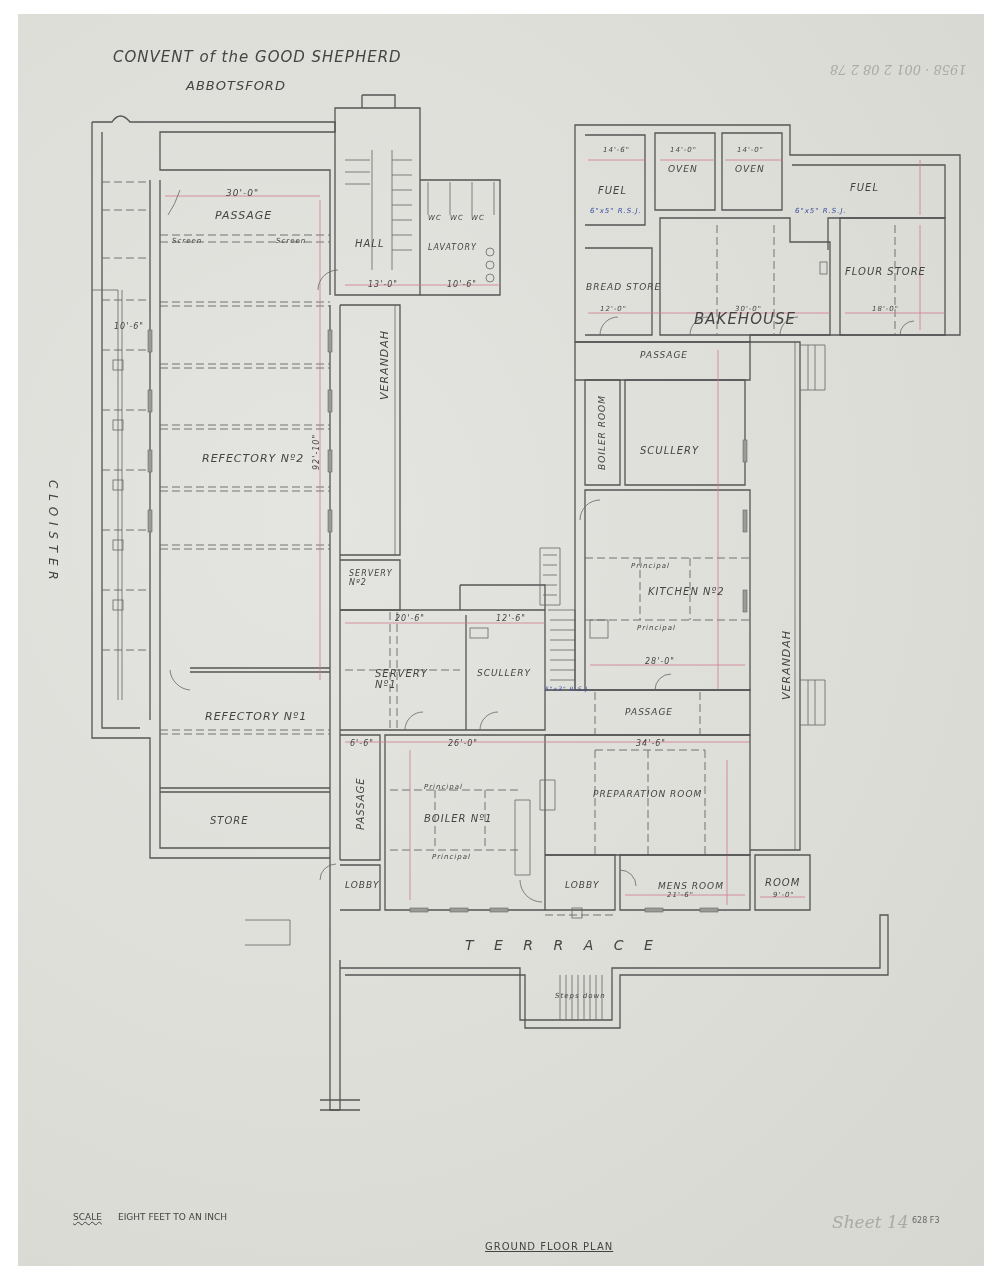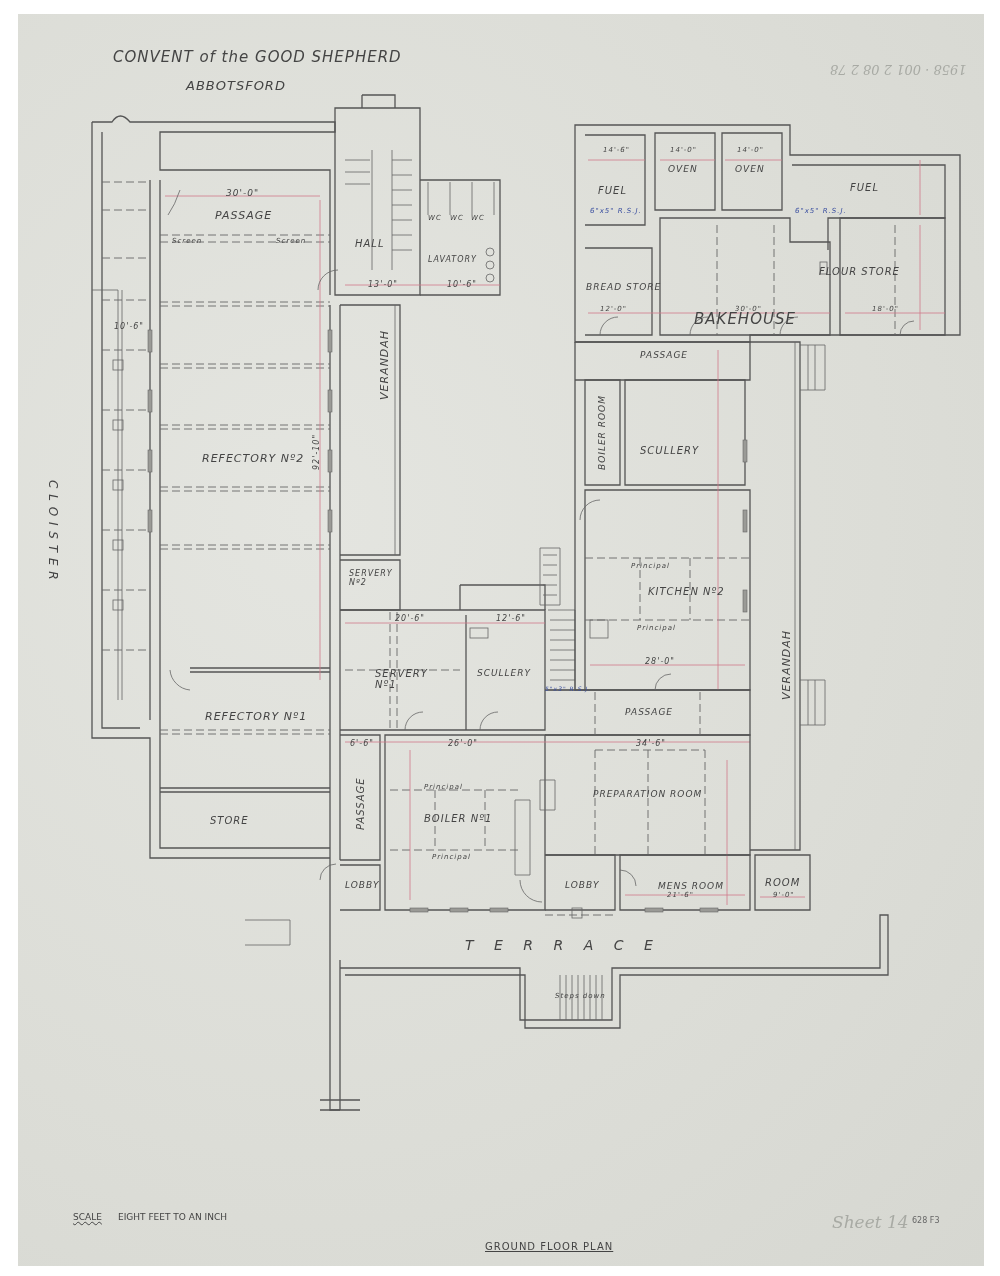--- a/index.html
+++ b/index.html
@@ -204,21 +204,21 @@
     <path class="door" d="M405 730 A18 18 0 0 1 423 712"></path>
     <path class="door" d="M480 730 A18 18 0 0 1 498 712"></path>
   </g>
 </svg>
 
 <div style="position:absolute;left:0;top:0;width:1000px;height:1276px;">
   <span class="title" style="left:215px;top:209px;font-size:11px;">PASSAGE</span>
   <span class="title" style="left:172px;top:237px;font-size:7px;">Screen</span>
   <span class="title" style="left:276px;top:237px;font-size:7px;">Screen</span>
   <span class="title" style="left:355px;top:238px;font-size:10px;">HALL</span>
-  <span class="title" style="left:428px;top:243px;font-size:8px;margin-top:12px;">LAVATORY</span>
+  <span class="title" style="left:428px;top:243px;font-size:8px;">LAVATORY</span>
   <span class="title" style="left:428px;top:214px;font-size:7px;">WC</span>
   <span class="title" style="left:450px;top:214px;font-size:7px;">WC</span>
   <span class="title" style="left:471px;top:214px;font-size:7px;">WC</span>
   <span class="title" style="left:60px;top:480px;font-size:12px;transform:rotate(90deg);transform-origin:left top;">C L O I S T E R</span>
   <span class="title" style="left:202px;top:452px;font-size:11px;">REFECTORY Nº2</span>
   <span class="title" style="left:378px;top:400px;font-size:11px;transform:rotate(-90deg);transform-origin:left top;">VERANDAH</span>
   <span class="title" style="left:349px;top:569px;font-size:8px;width:44px;">SERVERY Nº2</span>
   <span class="title" style="left:375px;top:668px;font-size:10px;width:60px;">SERVERY Nº1</span>
   <span class="title" style="left:477px;top:668px;font-size:9px;">SCULLERY</span>
   <span class="title" style="left:205px;top:710px;font-size:11px;text-align:right;">REFECTORY Nº1</span>
@@ -230,21 +230,21 @@
   <span class="title" style="left:658px;top:881px;font-size:9px;">MENS ROOM</span>
   <span class="title" style="left:765px;top:877px;font-size:10px;">ROOM</span>
   <span class="title" style="left:465px;top:937px;font-size:14px;letter-spacing:8px;">T E R R A C E</span>
   <span class="title" style="left:555px;top:992px;font-size:7px;">Steps down</span>
   <span class="title" style="left:598px;top:185px;font-size:10px;">FUEL</span>
   <span class="title" style="left:668px;top:164px;font-size:9px;">OVEN</span>
   <span class="title" style="left:735px;top:164px;font-size:9px;">OVEN</span>
   <span class="title" style="left:850px;top:182px;font-size:10px;">FUEL</span>
   <span class="title" style="left:586px;top:282px;font-size:9px;">BREAD STORE</span>
   <span class="title" style="left:694px;top:276px;font-size:15px;margin-top:34px;">BAKEHOUSE</span>
-  <span class="title" style="left:819px;top:266px;font-size:10px;">FLOUR STORE</span>
+  <span class="title" style="left:845px;top:266px;font-size:10px;">FLOUR STORE</span>
   <span class="title" style="left:640px;top:350px;font-size:9px;">PASSAGE</span>
   <span class="title" style="left:597px;top:470px;font-size:9px;transform:rotate(-90deg);transform-origin:left top;">BOILER ROOM</span>
   <span class="title" style="left:640px;top:445px;font-size:10px;">SCULLERY</span>
   <span class="title" style="left:648px;top:586px;font-size:10px;">KITCHEN Nº2</span>
   <span class="title" style="left:625px;top:707px;font-size:9px;">PASSAGE</span>
   <span class="title" style="left:593px;top:789px;font-size:9px;">PREPARATION ROOM</span>
   <span class="title" style="left:780px;top:700px;font-size:11px;transform:rotate(-90deg);transform-origin:left top;">VERANDAH</span>
 
   <span class="title" style="left:631px;top:562px;font-size:7px;">Principal</span>
   <span class="title" style="left:637px;top:624px;font-size:7px;">Principal</span>

